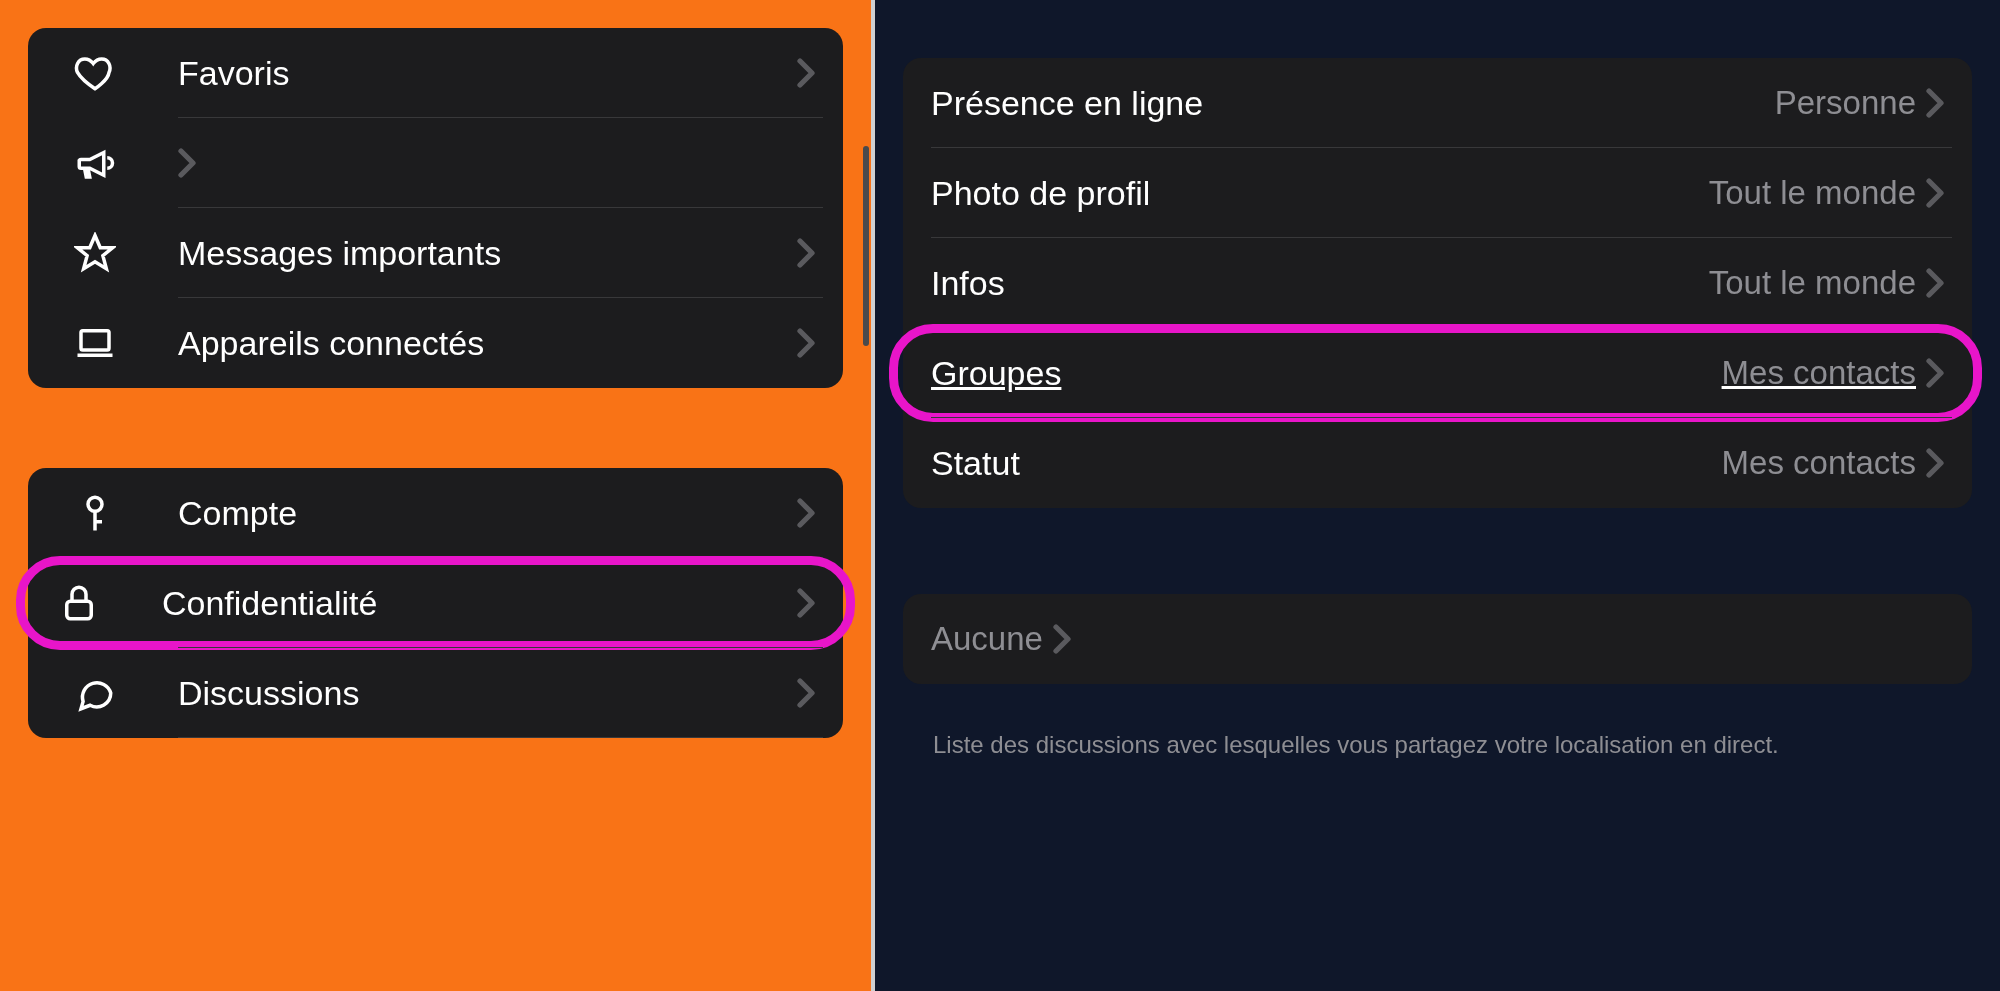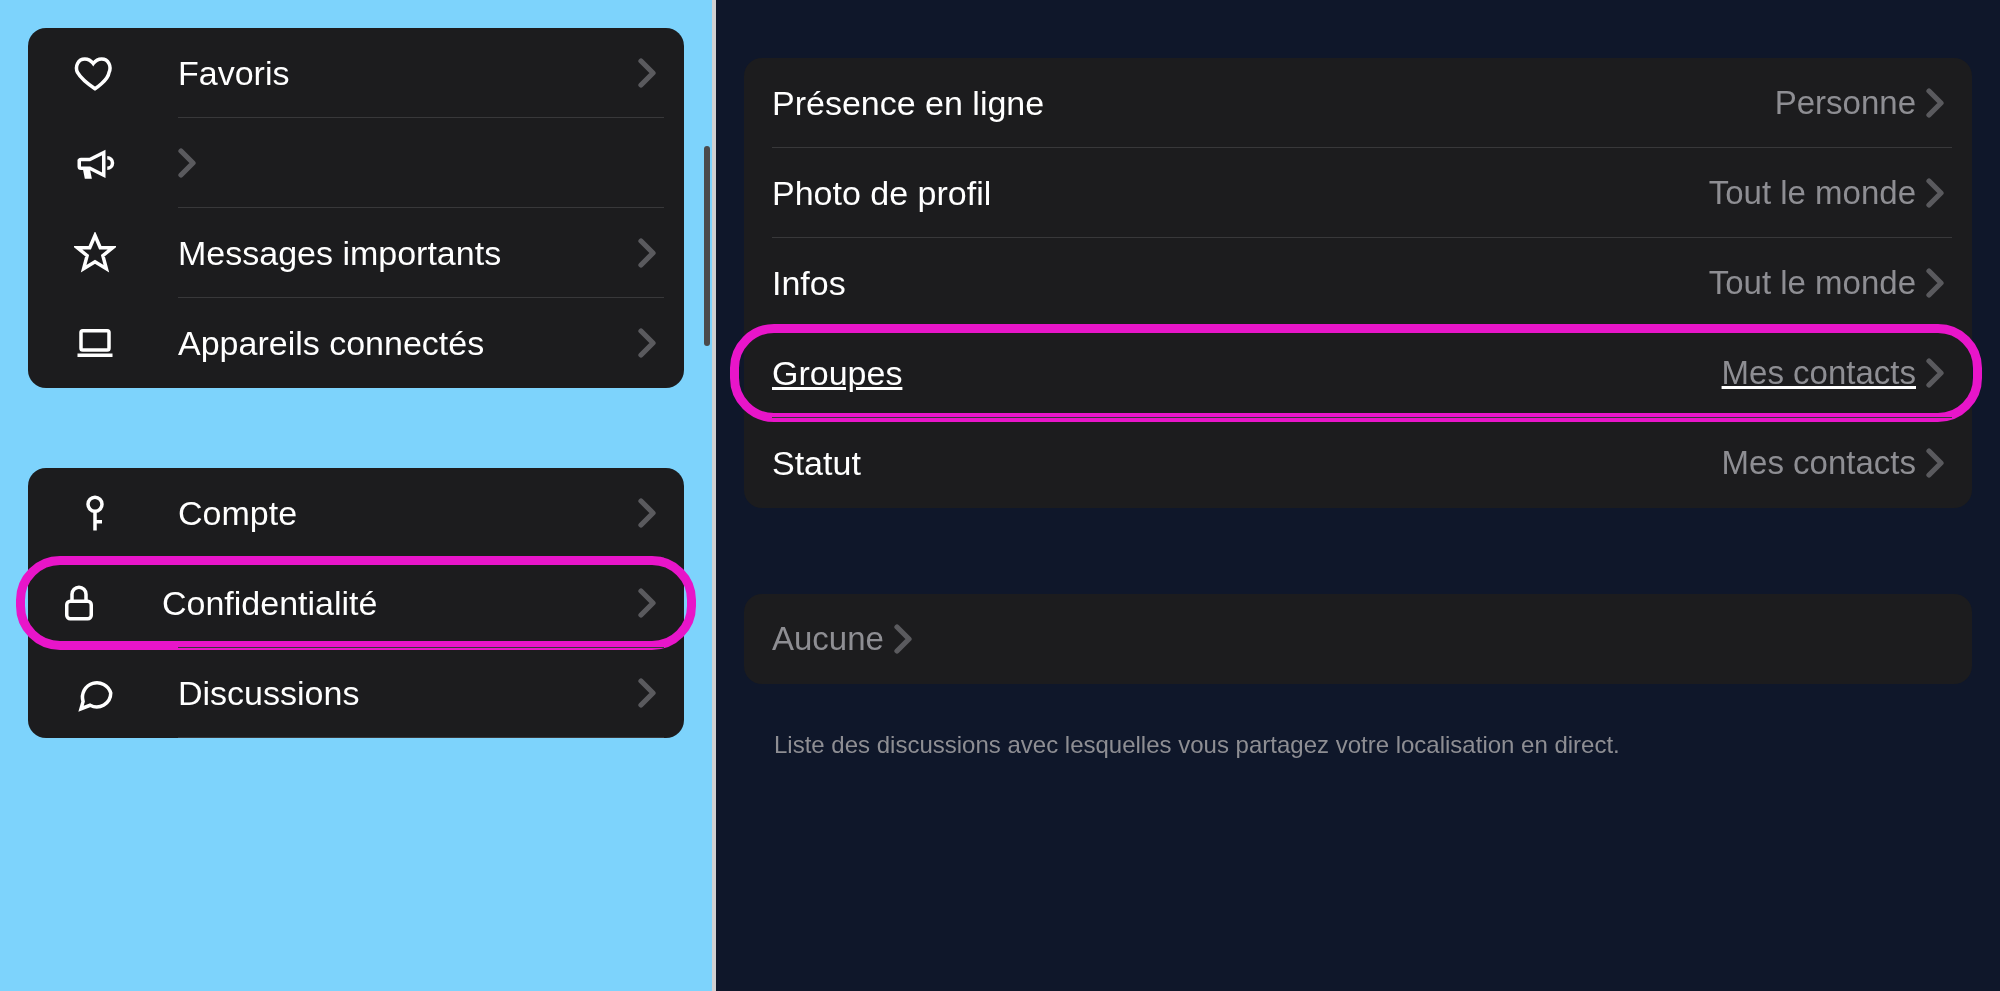--- a/index.html
+++ b/index.html
@@ -9,22 +9,22 @@
     width: 2000px;
     height: 991px;
     display: flex;
     color: #fff;
   }
   .panel {
     height: 991px;
     overflow: hidden;
   }
   .panel-left {
-    width: 712px;
-    background: #7dd3fc;
+    width: 871px;
+    background: #f97316;
     padding: 28px 28px;
   }
   .divider-vertical {
     width: 4px;
     height: 991px;
     background: #d0d0d0;
   }
   .panel-right {
     flex: 1;
     background: #0f172a;

